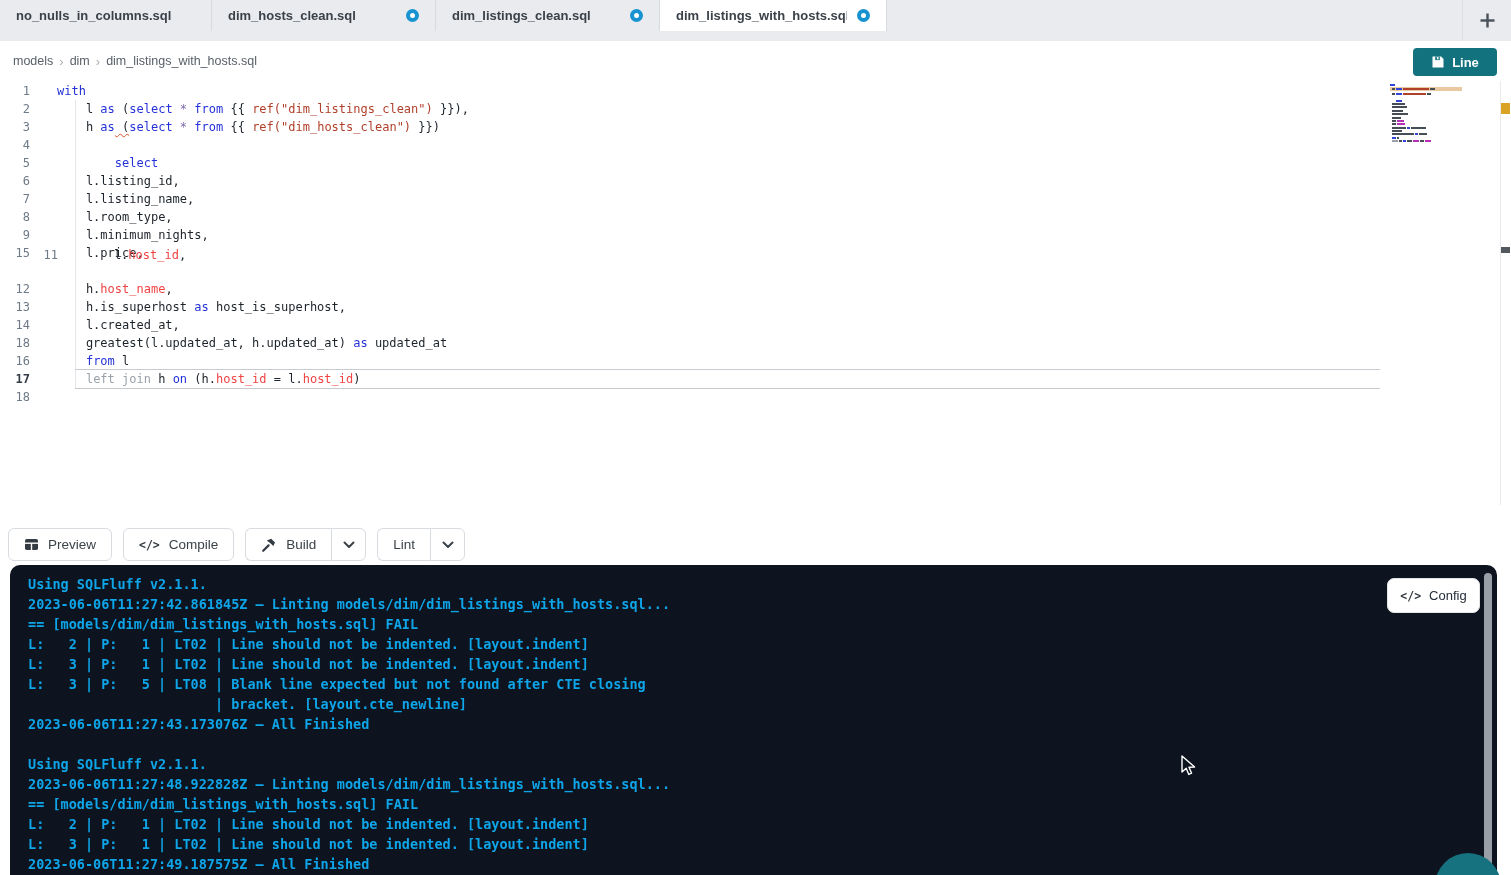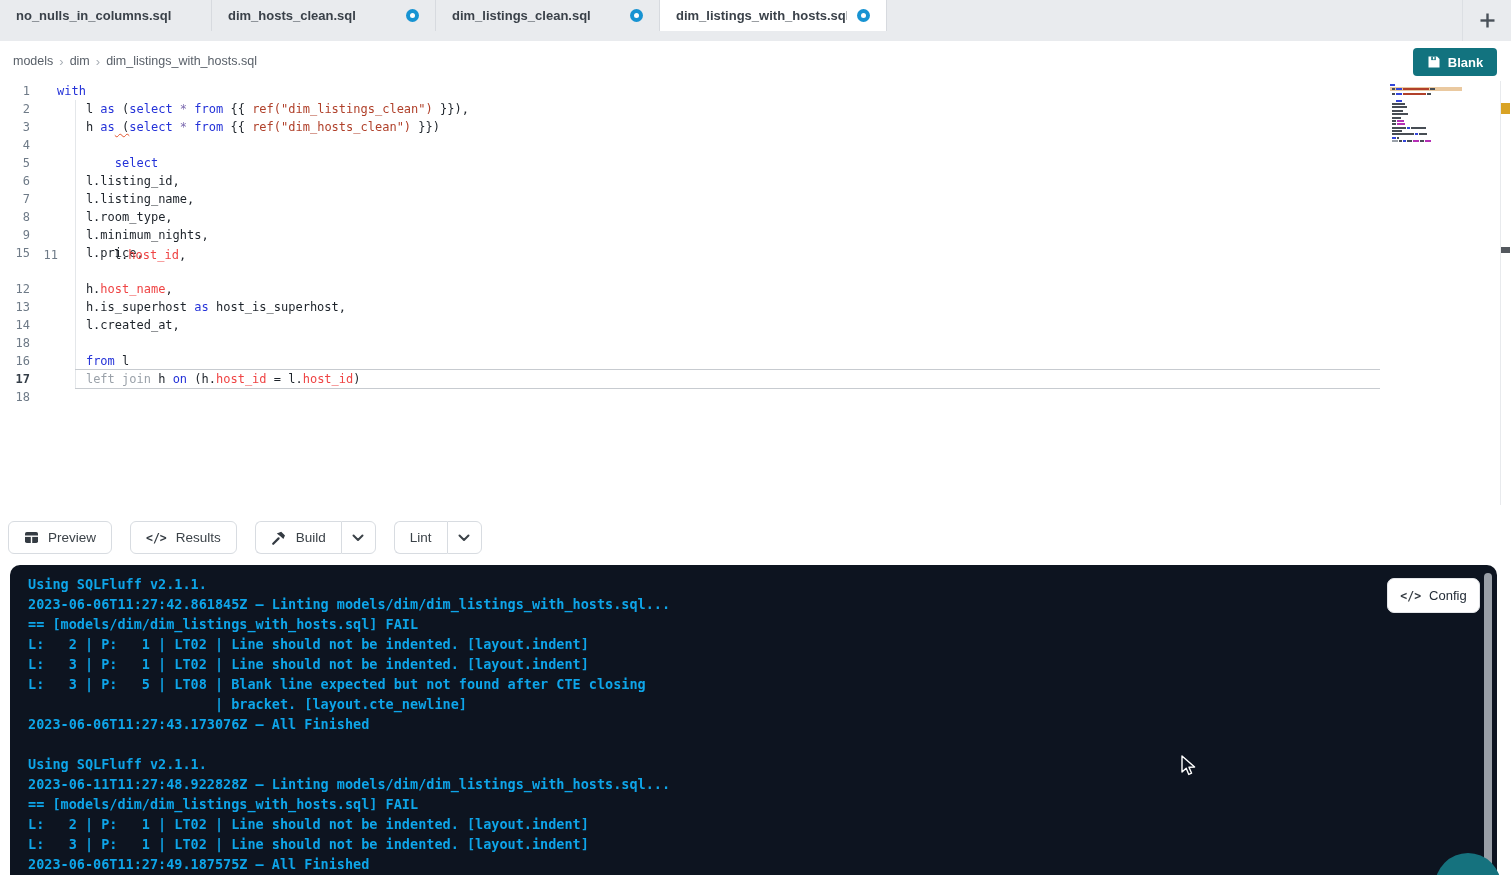--- a/index.html
+++ b/index.html
@@ -51,21 +51,21 @@
   .mm-row { display:flex; align-items:center; height:2px; margin-bottom:1.4px; }
   .mm-row.hl { background:#eac9a0; height:4px; }
   .mm-seg { height:2px; margin-right:1px; flex:0 0 auto; }
   .mm-b { background:#3345d9; } .mm-r { background:#b0402a; } .mm-k { background:#474d54; }
   .mm-m { background:#b52fb5; } .mm-g { background:#9aa1a9; }
   .ruler { position:absolute; right:0; top:0; bottom:0; width:11px; border-left:1px solid #e8eaed; background:#fff; }
   .ruler-warn { position:absolute; right:1px; top:22px; width:9px; height:11px; background:#d9a325; }
   .ruler-thumb { position:absolute; right:1px; top:166px; width:9px; height:6px; background:#53585e; }
   
   .actionbar { position:absolute; top:505px; left:0; right:0; height:60px; background:#fff; }
-  .toolbar-left { position:absolute; left:8px; top:16px; display:flex; gap:18px; }
+  .toolbar-left { position:absolute; left:8px; top:23px; display:flex; gap:11px; }
   .btn { display:inline-flex; align-items:center; justify-content:center; gap:9px; height:33px;
     background:#fff; border:1px solid #d8dce1; border-radius:6px; font-size:13.5px; color:#3b4248;
     padding:0 15px; cursor:pointer; font-family:"Liberation Sans",sans-serif; }
   .btn-group { display:inline-flex; }
   .btn-group .btn-main { border-radius:6px 0 0 6px; border-right:none; }
   .btn-chev { border-radius:0 6px 6px 0; width:35px; padding:0; }
   .code-glyph { font-family:"DejaVu Sans Mono",monospace; font-size:11.5px; font-weight:bold; color:#343b42; }
   .panel-tabs { position:absolute; left:483px; top:4px; height:45px; display:flex; gap:8px; }
   .ptab { padding:0 12px; font-size:13.5px; color:#39414a; display:flex; align-items:center; cursor:pointer; }
   .ptab.active { border-bottom:3px solid #5d6671; }
@@ -115,21 +115,21 @@
     <span class="crumb">dim</span>
     <span class="crumb-sep">›</span>
     <span class="crumb">dim_listings_with_hosts.sql</span>
   </div>
 <button class="savebtn">
   <svg width="14" height="14" viewBox="0 0 14 14">
     <path d="M1.5 1.5 h8.6 l2.4 2.4 v8.6 h-11 z" fill="#ffffff"></path>
     <rect x="4.2" y="1.5" width="4.6" height="3.6" fill="#12737f"></rect>
     <rect x="5.9" y="2" width="1.6" height="2.4" fill="#ffffff"></rect>
   </svg>
-  <span>Blank</span>
+  <span>Line</span>
 </button>
 
 <div class="editor">
   <div class="indent-guide"></div>
   <div class="active-line"></div>
   <div id="code-lines">
       <div class="code-row" style="top: 1px;">
         <span class="ln">1</span>
         <span class="cl"><span class="tok-kw">with</span></span>
       </div>
@@ -180,20 +180,21 @@
       <div class="code-row" style="top: 217px;">
         <span class="ln">13</span>
         <span class="cl"><span>    h.is_superhost </span><span class="tok-kw">as</span><span> host_is_superhost,</span></span>
       </div>
       <div class="code-row" style="top: 235px;">
         <span class="ln">14</span>
         <span class="cl"><span>    l.created_at,</span></span>
       </div>
       <div class="code-row" style="top: 253px;">
         <span class="ln">18</span>
+        <span class="cl"><span>    greatest(l.updated_at, h.updated_at) </span><span class="tok-kw">as</span><span> updated_at</span></span>
       </div>
       <div class="code-row" style="top: 271px;">
         <span class="ln">16</span>
         <span class="cl"><span>    </span><span class="tok-kw">from</span><span> l</span></span>
       </div>
       <div class="code-row" style="top: 289px;">
         <span class="ln active">17</span>
         <span class="cl"><span>    </span><span class="tok-kw2">left join</span><span> h </span><span class="tok-kw">on</span><span> (h.</span><span class="tok-var">host_id</span><span> = l.</span><span class="tok-var">host_id</span><span>)</span></span>
       </div>
       <div class="code-row" style="top: 307px;">
@@ -282,21 +283,21 @@
     <button class="btn">
       <svg width="15" height="15" viewBox="0 0 15 15">
         <rect x="1" y="2" width="13" height="11" rx="1.8" fill="#343b42"></rect>
         <line x1="1" y1="6.2" x2="14" y2="6.2" stroke="#fff" stroke-width="1.4"></line>
         <line x1="7.5" y1="6.2" x2="7.5" y2="13" stroke="#fff" stroke-width="1.4"></line>
       </svg>
       <span>Preview</span>
     </button>
     <button class="btn">
       <span class="code-glyph">&lt;/&gt;</span>
-      <span>Results</span>
+      <span>Compile</span>
     </button>
     <span class="btn-group">
       <button class="btn btn-main">
         <svg width="16" height="16" viewBox="0 0 16 16">
           <path d="M2.2 13.8 L7.6 8.4" stroke="#343b42" stroke-width="2.2" stroke-linecap="round"></path>
           <path d="M5.8 3.6 L10.2 1.8 L14 5.4 L12.4 9 L9.4 6.2 Z" fill="#343b42"></path>
         </svg>
         <span>Build</span>
       </button>
       <button class="btn btn-chev">
@@ -323,21 +324,21 @@
       <div class="term-line">Using SQLFluff v2.1.1.</div>
       <div class="term-line">2023-06-06T11:27:42.861845Z — Linting models/dim/dim_listings_with_hosts.sql...</div>
       <div class="term-line">== [models/dim/dim_listings_with_hosts.sql] FAIL</div>
       <div class="term-line">L:   2 | P:   1 | LT02 | Line should not be indented. [layout.indent]</div>
       <div class="term-line">L:   3 | P:   1 | LT02 | Line should not be indented. [layout.indent]</div>
       <div class="term-line">L:   3 | P:   5 | LT08 | Blank line expected but not found after CTE closing</div>
       <div class="term-line">                       | bracket. [layout.cte_newline]</div>
       <div class="term-line">2023-06-06T11:27:43.173076Z — All Finished</div>
       <div class="term-line"></div>
       <div class="term-line">Using SQLFluff v2.1.1.</div>
-      <div class="term-line">2023-06-11T11:27:48.922828Z — Linting models/dim/dim_listings_with_hosts.sql...</div>
+      <div class="term-line">2023-06-06T11:27:48.922828Z — Linting models/dim/dim_listings_with_hosts.sql...</div>
       <div class="term-line">== [models/dim/dim_listings_with_hosts.sql] FAIL</div>
       <div class="term-line">L:   2 | P:   1 | LT02 | Line should not be indented. [layout.indent]</div>
       <div class="term-line">L:   3 | P:   1 | LT02 | Line should not be indented. [layout.indent]</div>
       <div class="term-line">2023-06-06T11:27:49.187575Z — All Finished</div>
     </div>
   <button class="config-btn">
     <span class="code-glyph">&lt;/&gt;</span>
     <span>Config</span>
   </button>
   <div class="term-scroll"></div>

